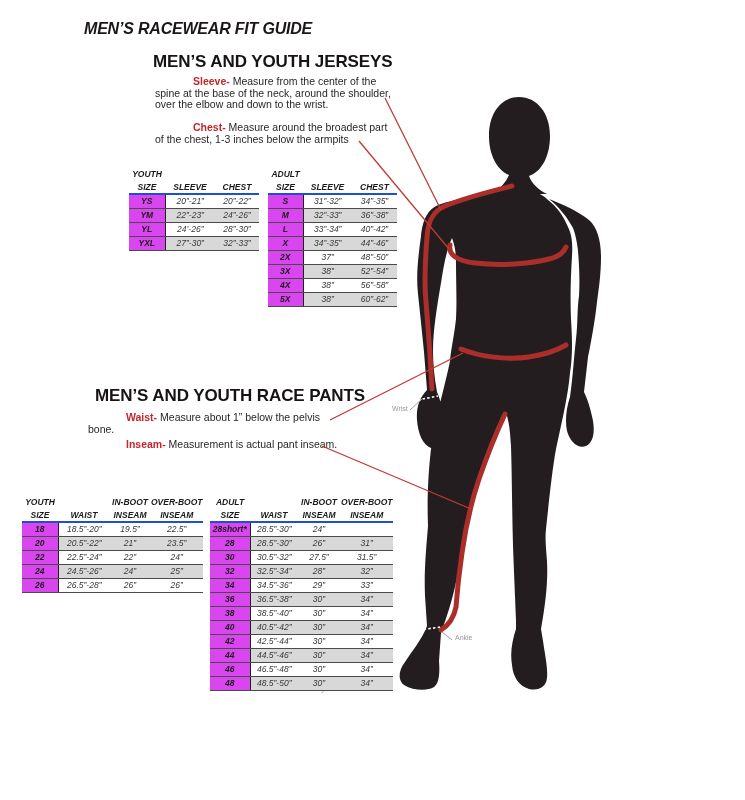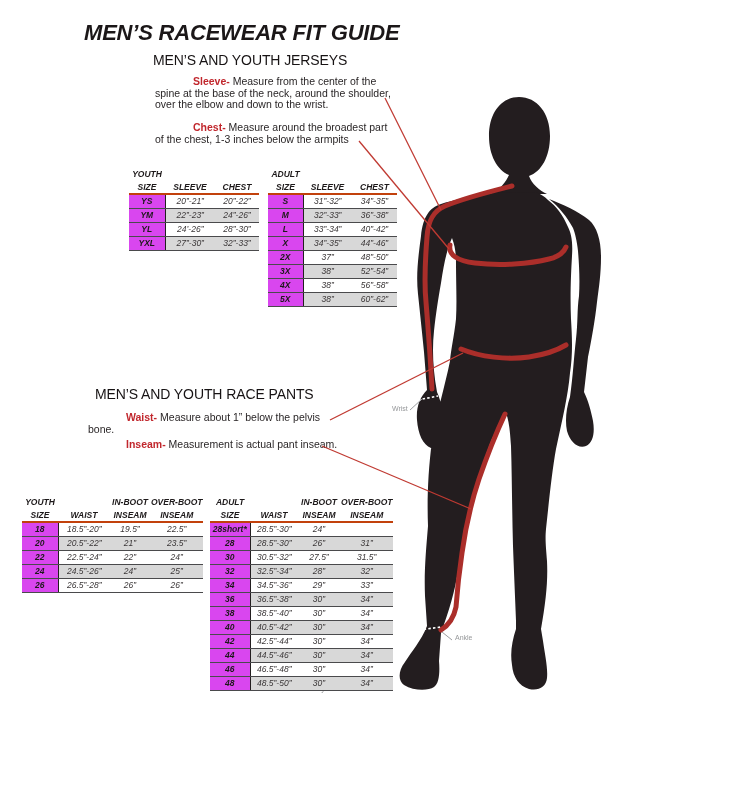--- a/index.html
+++ b/index.html
@@ -10,39 +10,39 @@
     --muted:#96989a;
     --shade:#d8d8d8;
   }
   html,body{margin:0;padding:0;background:#fff;}
   .canvas{
     position:relative;width:745px;height:800px;background:#ffffff;overflow:hidden;
     font-family:"Liberation Sans",sans-serif;color:var(--ink);
   }
   .abs{position:absolute;}
   .page-title{
-    left:84px;top:20px;font-size:22px;font-weight:700;font-style:italic;
+    left:84px;top:20px;font-size:16px;font-weight:700;font-style:italic;
     letter-spacing:-0.2px;color:#1b1718;white-space:nowrap;
   }
-  .section-heading{font-size:14px;font-weight:400;color:#171314;white-space:nowrap;letter-spacing:-0.1px;}
+  .section-heading{font-size:17px;font-weight:700;color:#171314;white-space:nowrap;letter-spacing:-0.1px;}
   .desc{font-size:10.5px;line-height:11.5px;color:#2a2627;}
   .desc .red{color:var(--accent);font-weight:700;padding-left:38px;}
   .footnote{font-size:7.5px;color:#8a8c8e;white-space:nowrap;}
   .figure-label{font-size:7px;color:var(--muted);white-space:nowrap;}
 
   
   .table-box{z-index:2;font-style:italic;}
   table.fit-table{border-collapse:collapse;table-layout:fixed;}
   table.fit-table th,table.fit-table td{
     font-family:"Liberation Sans",sans-serif;text-align:center;vertical-align:middle;
     padding:0 1px;white-space:nowrap;overflow:hidden;
   }
   table.fit-table th{font-size:8.5px;font-weight:700;color:#1d191a;height:13px;line-height:12px;}
   tr.head-top th{border:none;}
-  tr.head-main th{border-bottom:2px solid #c2410c;}
+  tr.head-main th{border-bottom:2px solid #1d4ed8;}
   table.fit-table td{font-size:8.5px;color:#3a3637;height:13px;line-height:13px;border-bottom:1px solid #4a4a4c;}
   table.fit-table tbody td:first-child{font-weight:700;color:#1d191a;border-right:1.5px solid #231f20;background:#d946ef;}
   table.fit-table tr.shaded td:not(:first-child){background:var(--shade);}
 
   svg{display:block;}
 </style>
 </head>
 <body>
 
 <div class="canvas">

